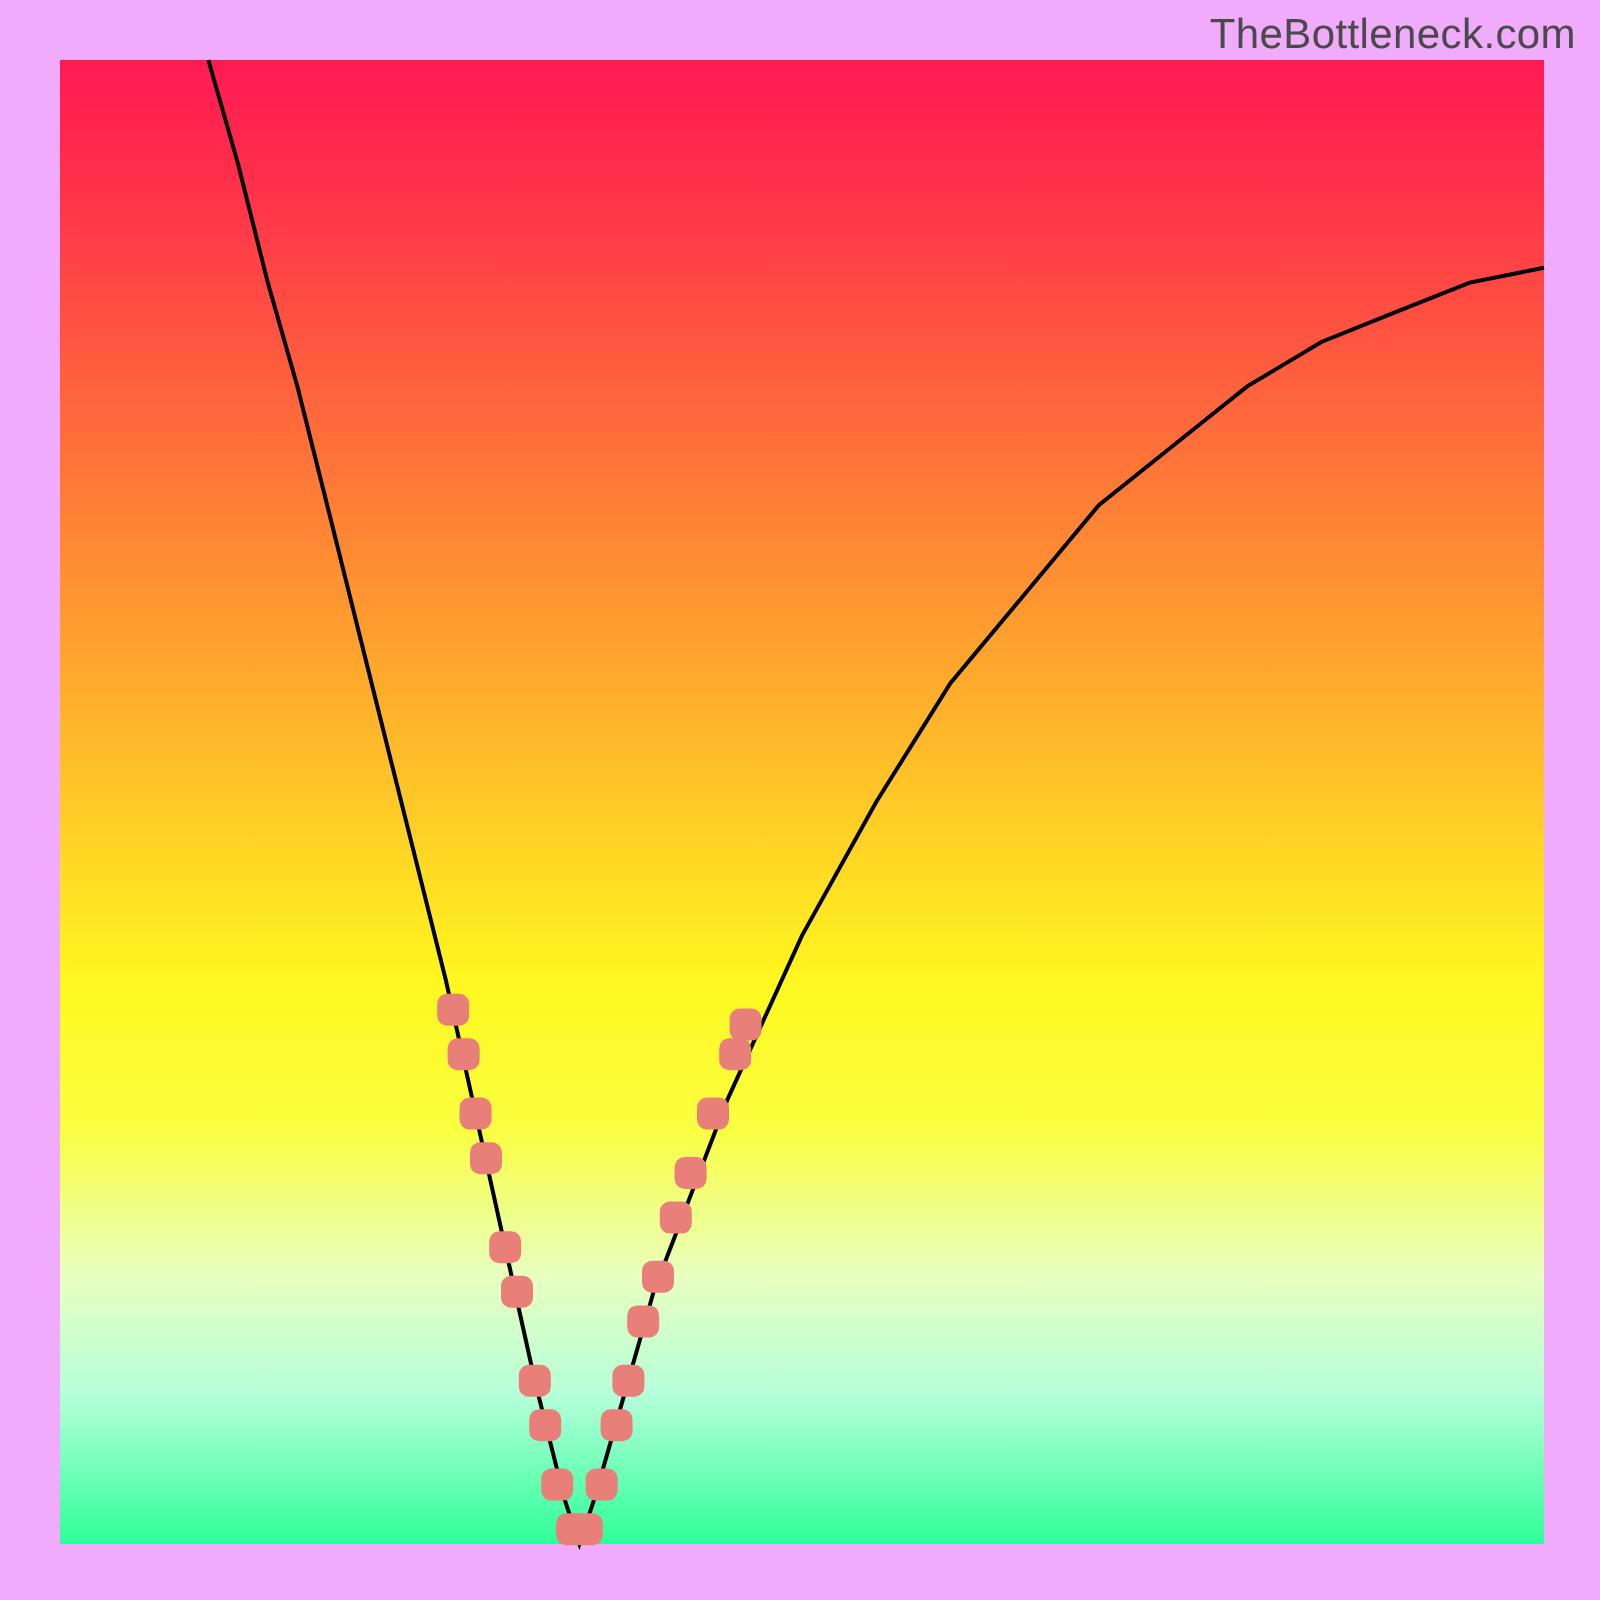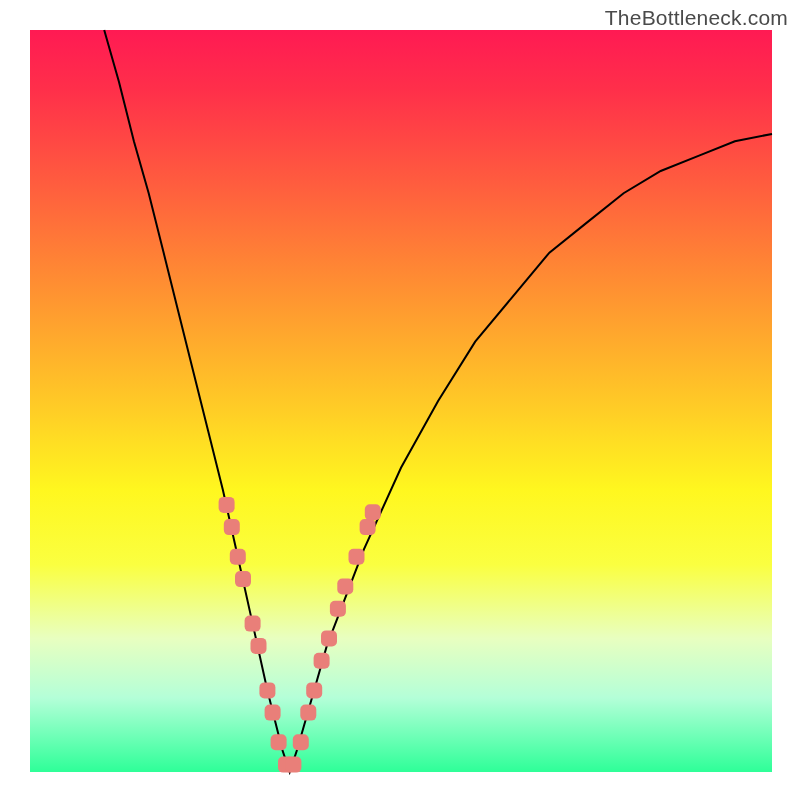--- a/index.html
+++ b/index.html
@@ -8,21 +8,21 @@
     width: 800px;
     height: 800px;
     overflow: hidden;
     background: #000;
     font-family: Arial, Helvetica, sans-serif;
   }
   .frame {
     position: relative;
     width: 800px;
     height: 800px;
-    background: #ffffff;
+    background: #f0abfc;
   }
   .plot-area {
     position: absolute;
     left: 30px;
     top: 30px;
     width: 742px;
     height: 742px;
     background: linear-gradient(
       to bottom,
       #ff1a53 0%,

